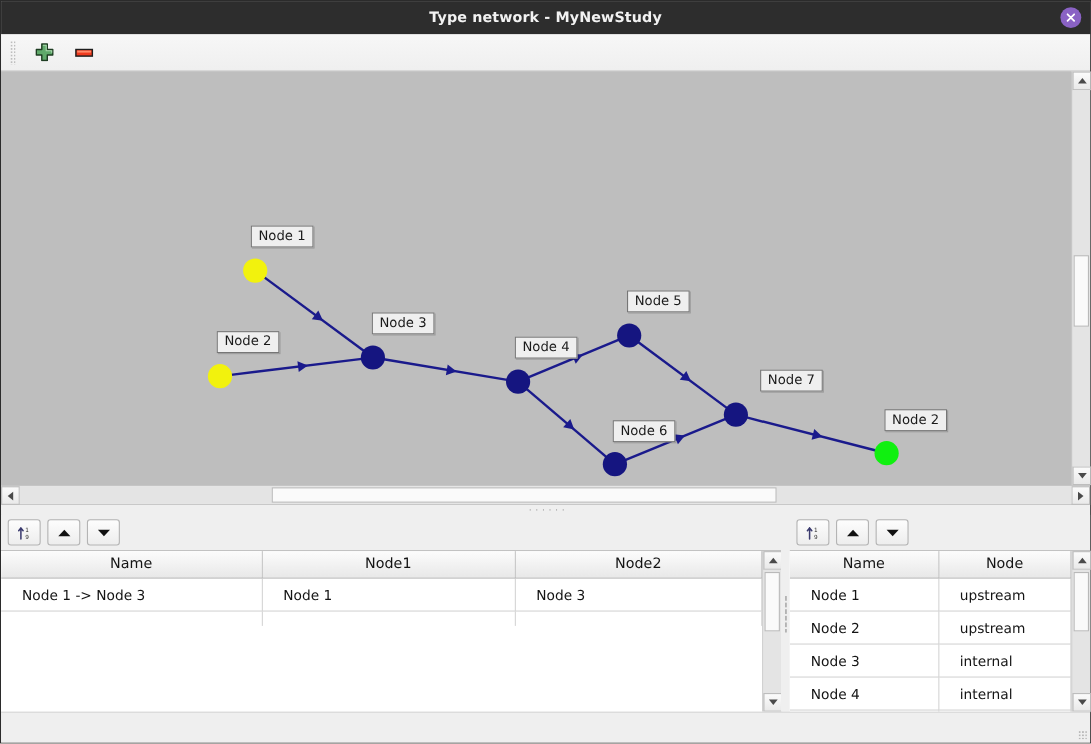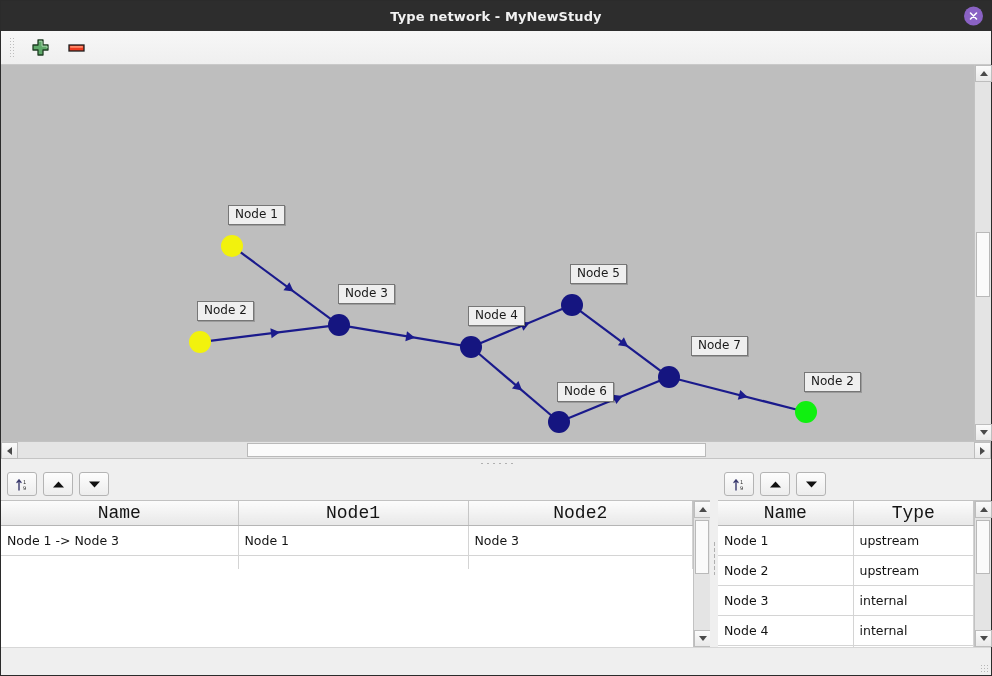--- a/index.html
+++ b/index.html
@@ -195,31 +195,30 @@
     border-collapse: collapse;
     table-layout: fixed;
     font-size: 12.5px;
     color: #141414;
   }
   table.grid th {
     background: linear-gradient(#fcfcfc, #e8e8e8);
     border-right: 1px solid #c6c6c6;
     border-bottom: 1px solid #b5b5b5;
     font-weight: normal;
-    font-size: 18px;
+    font-size: 13px;
     height: 24px;
     text-align: center;
     color: #141414;
-    font-family: Liberation Mono, monospace;
   }
   table.grid td {
     border-right: 1px solid #d4d4d4;
     border-bottom: 1px solid #d4d4d4;
     height: 30px;
-    padding: 0 6px;
+    padding: 0 19px;
     text-align: left;
     background: #ffffff;
     white-space: nowrap;
     overflow: hidden;
   }
   table.grid tr.filler td { height: 14px; border-bottom: none; }
   .statusbar {
     height: 28px; min-height: 28px;
     background: #efefef;
     border-top: 1px solid #d7d7d7;
@@ -426,21 +425,21 @@
       <div class="table-wrap">
         <div class="table-scrollarea">
           <table class="grid" id="nodes-table">
               <colgroup>
                 <col style="width: 135px;">
                 <col style="width: auto;">
               </colgroup>
               <thead>
                 <tr>
                   <th>Name</th>
-                  <th>Type</th>
+                  <th>Node</th>
                 </tr>
               </thead>
               <tbody>
                 <tr>
                   <td>Node 1</td>
                   <td>upstream</td>
                 </tr>
                 <tr>
                   <td>Node 2</td>
                   <td>upstream</td>

